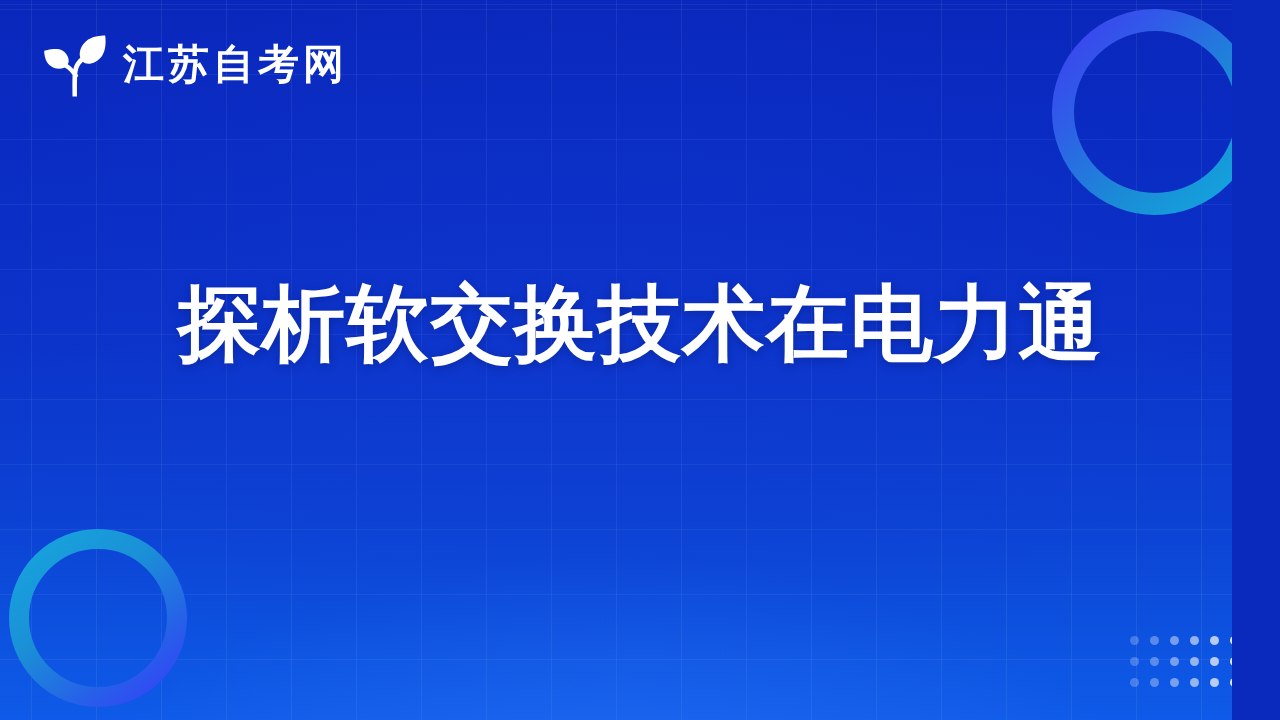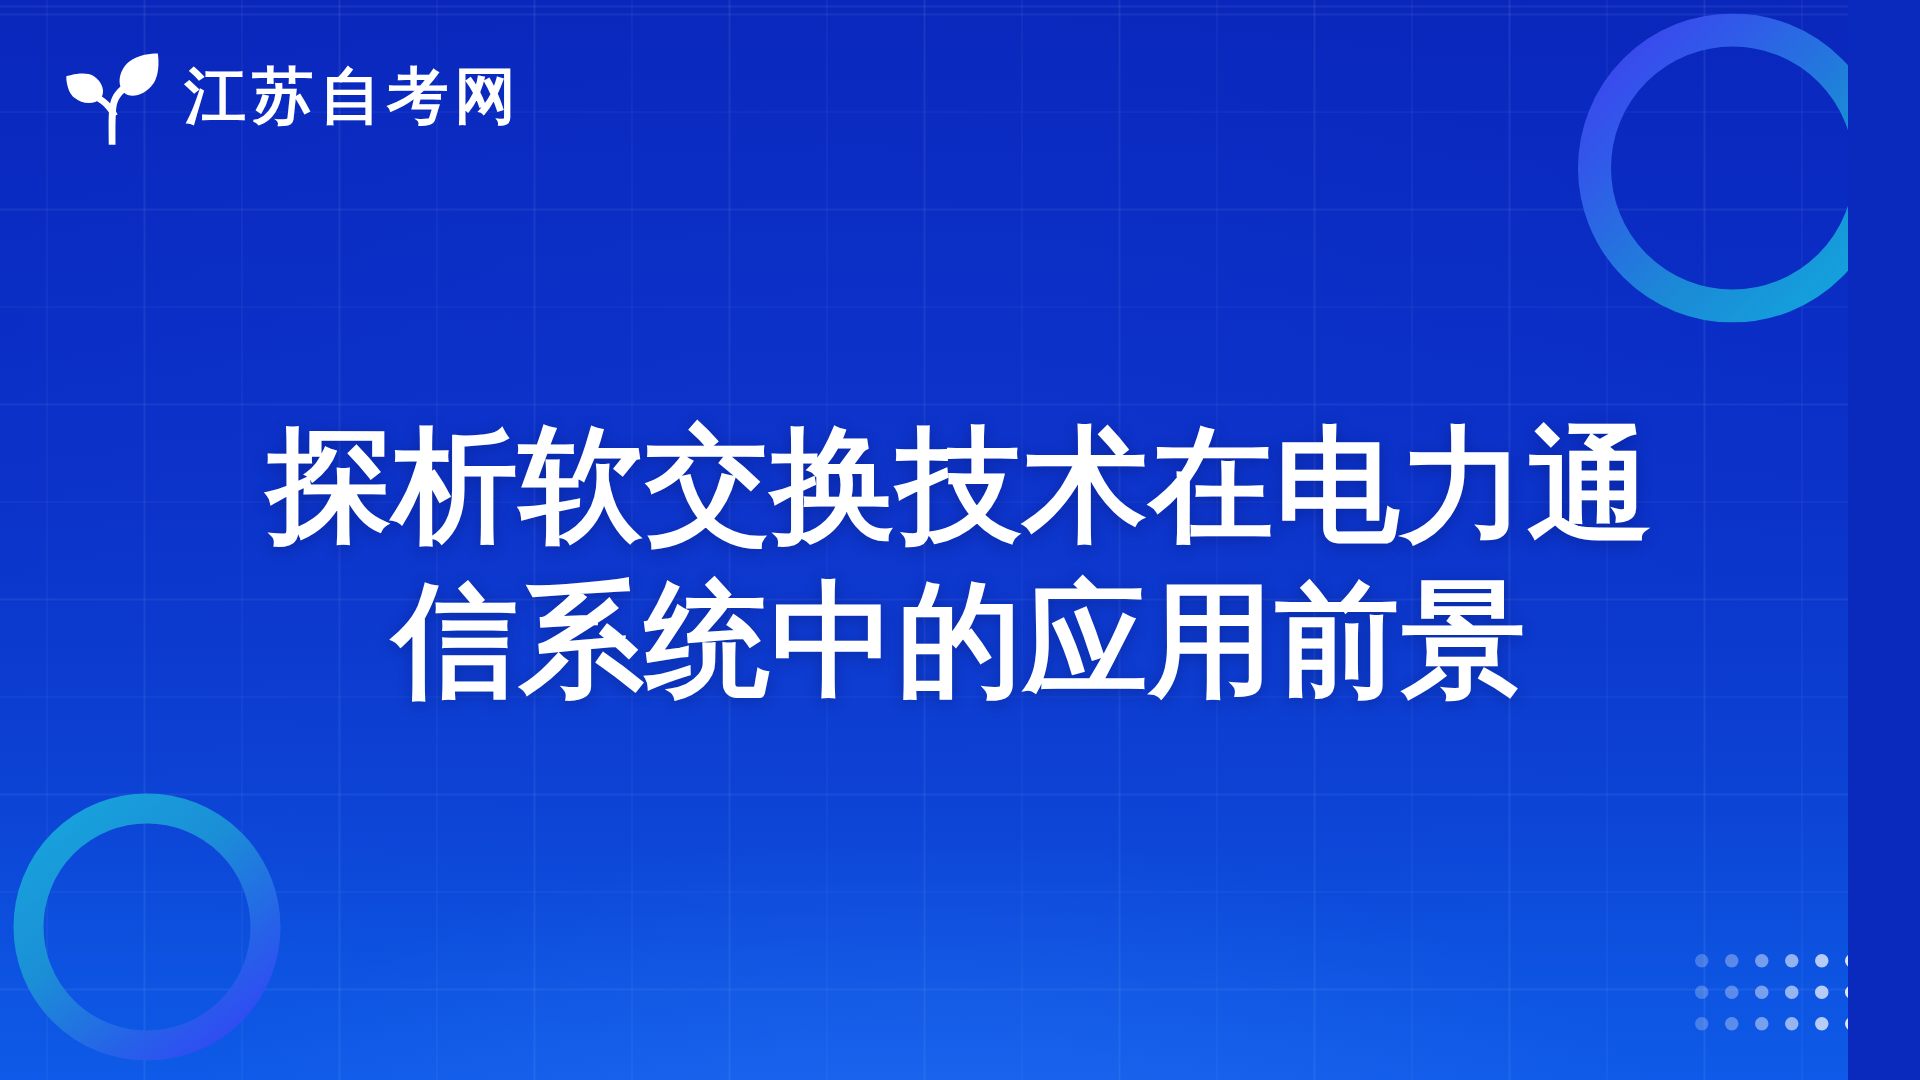--- a/index.html
+++ b/index.html
@@ -225,16 +225,15 @@
     </span>
 
     <span id="logo-text-group">
       <span id="logo-wordmark">江苏自考网</span>
     </span>
 
   </div>
 
   <div id="headline">
     <span class="hl-line">探析软交换技术在电力通</span>
-    <span class="hl-line">信系统中的应用前景</span>
   </div>
 
 </div>
 
 </body></html>

